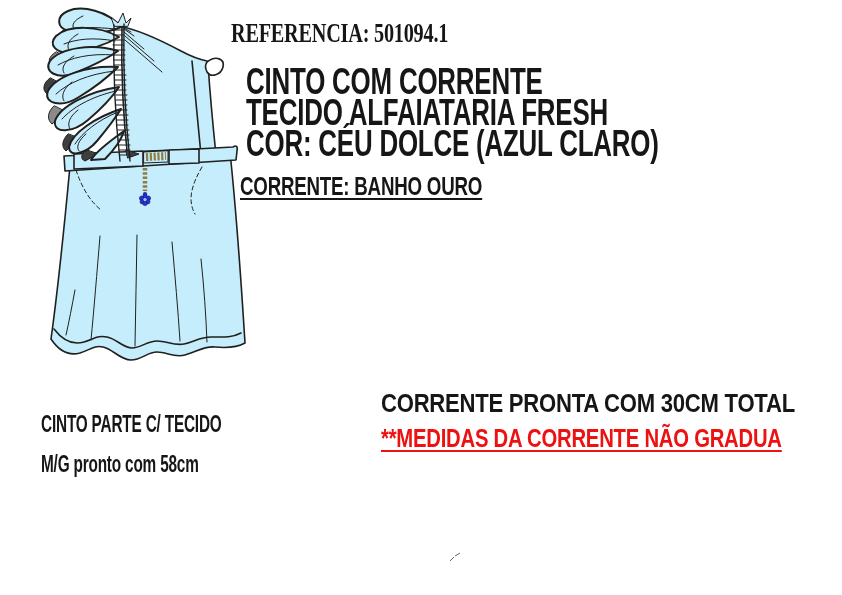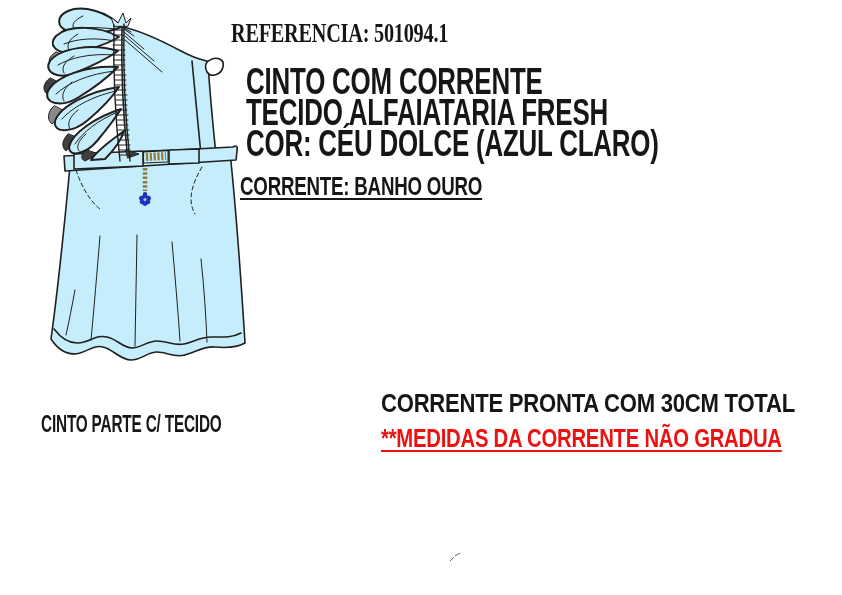--- a/index.html
+++ b/index.html
@@ -143,20 +143,21 @@
     <div><span class="cond sx72">TECIDO ALFAIATARIA FRESH</span></div>
     <div><span class="cond sx72">COR: CÉU DOLCE (AZUL CLARO)</span></div>
   </div>
 
   <div class="abs" id="chainspec">
     <div><span class="cond sx72 u">CORRENTE: BANHO OURO</span></div>
   </div>
 
   <div class="abs" id="beltm">
     <div><span class="cond sx64">CINTO PARTE C/ TECIDO</span></div>
+    <div><span class="cond sx64">M/G pronto com 58cm</span></div>
   </div>
 
   <div class="abs" id="chainm">
     <div><span class="cond sx85">CORRENTE PRONTA COM 30CM TOTAL</span></div>
     <div><span class="cond sx78 u red">**MEDIDAS DA CORRENTE NÃO GRADUA</span></div>
   </div>
 
   <div class="abs" style="left:448px;top:549px;">
     <svg width="14" height="12" viewBox="0 0 14 12">
         <path d="M2,10 L6,6 M7,5 L12,2" stroke="#666" stroke-width="1" fill="none"></path>

